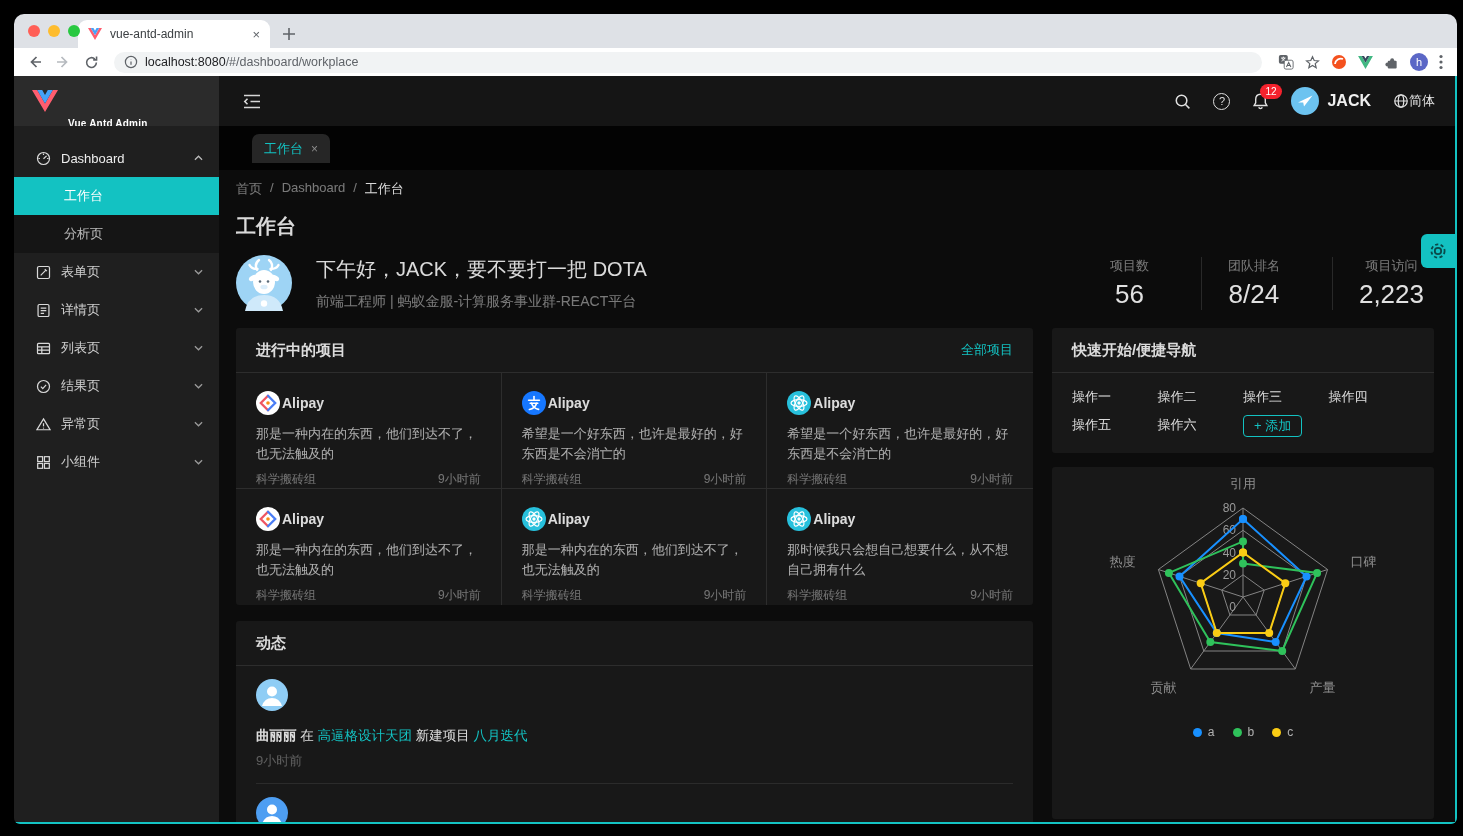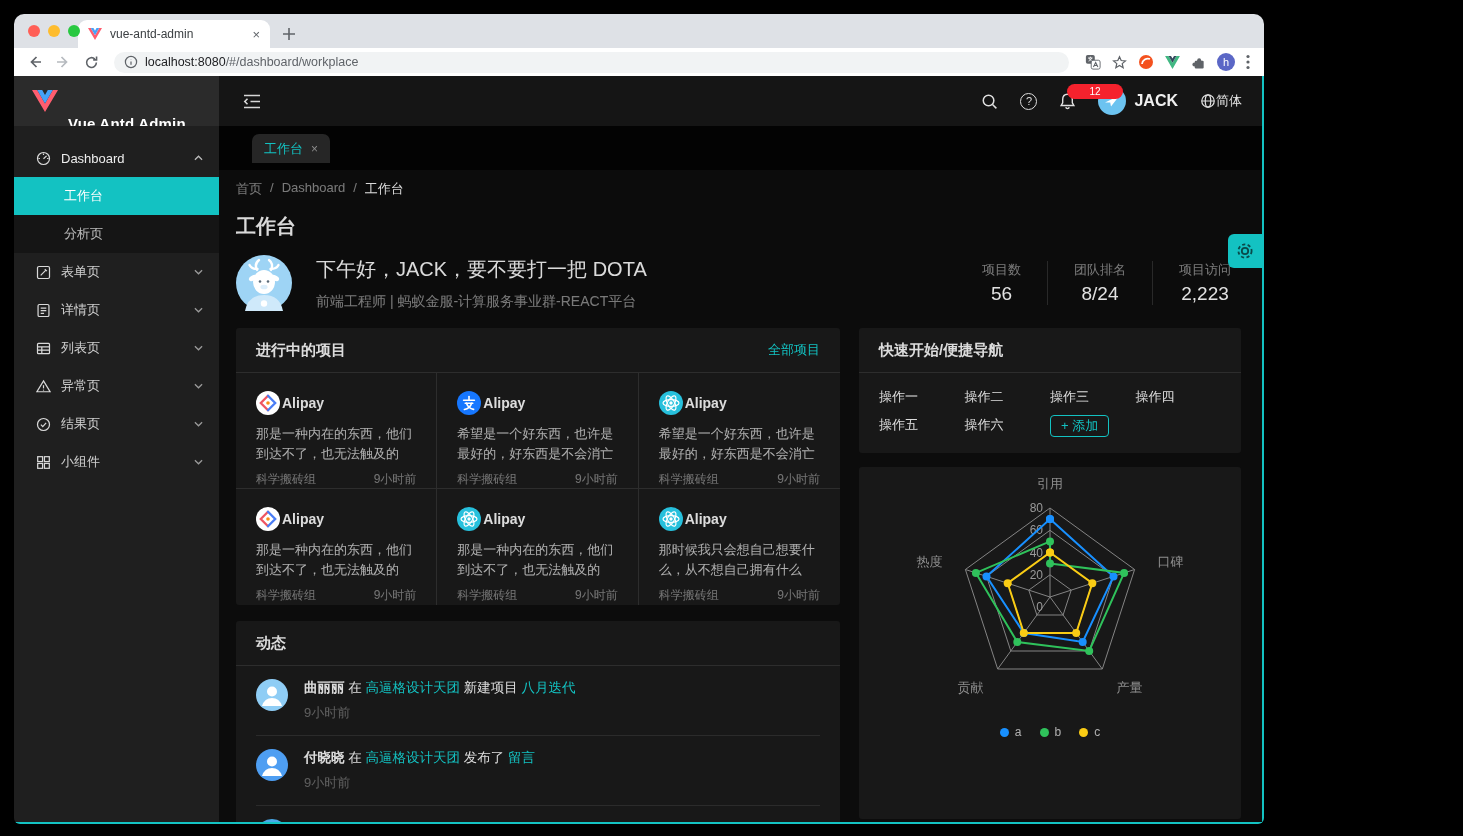--- a/index.html
+++ b/index.html
@@ -1,21 +1,21 @@
 <!DOCTYPE html>
 <html><head>
 <meta charset="utf-8">
 <style>
   * { margin:0; padding:0; box-sizing:border-box; }
   html,body { width:1463px; height:836px; background:#000; overflow:hidden;
     font-family:"Liberation Sans","DejaVu Sans",sans-serif; }
   svg { display:block; }
 
   
-  .bwindow { position:absolute; left:14px; top:14px; width:1250px; height:810px;
+  .bwindow { position:absolute; left:14px; top:14px; width:1443px; height:810px;
     border-radius:10px 10px 6px 6px; overflow:hidden; display:flex; flex-direction:column; background:#000; }
 
   
   .tabstrip { height:34px; background:#dee1e6; flex:none; position:relative; display:flex; align-items:flex-end; }
   .traffic { position:absolute; left:14px; top:11px; display:flex; gap:8px; }
   .light { width:12px; height:12px; border-radius:50%; }
   .l-red{background:#ff5f57;} .l-yellow{background:#febc2e;} .l-green{background:#28c840;}
   .chrome-tab { margin-left:64px; width:192px; height:28px; background:#fff; border-radius:9px 9px 0 0;
     display:flex; align-items:center; padding:0 10px; gap:8px; }
   .chrome-tab .t-title { flex:1; font-size:12px; color:#3c4043; white-space:nowrap; overflow:hidden; }
@@ -33,27 +33,27 @@
   .profile-badge { width:18px; height:18px; border-radius:50%; background:#5b67c6; color:#fff;
     font-size:11px; display:flex; align-items:center; justify-content:center; }
 
   
   .app { flex:1; display:flex; flex-direction:column; position:relative; background:#0c0c0c;
     border-bottom:2px solid #13c2c2; min-height:0; }
   .app::after { content:''; position:absolute; right:0; top:0; bottom:0; width:2px; background:#13c2c2; z-index:40; }
 
   .app-header { height:50px; flex:none; display:flex; }
   .brand { width:205px; flex:none; background:#2b2b2b; display:flex; align-items:center; padding-left:18px; gap:10px; }
-  .brand-title { font-size:15px; font-weight:bold; color:#fff; letter-spacing:.2px;margin-top:44px; }
+  .brand-title { font-size:10px; font-weight:bold; color:#fff; letter-spacing:.2px;margin-top:44px; }
   .appbar { flex:1; background:#151515; display:flex; align-items:center; padding:0 22px 0 24px; }
   .appbar .spacer { flex:1; }
   .abar-cluster { display:flex; align-items:center; gap:22px; }
   .bell-wrap { position:relative; }
   .badge { position:absolute; top:-8px; left:8px; background:#f5222d; color:#fff; font-size:10px;
-    height:15px; line-height:15px; padding:0 22px; border-radius:8px; }
+    height:15px; line-height:15px; padding:0 5px; border-radius:8px; }
   .userbox { display:flex; align-items:center; gap:8px; }
   .username { font-size:16px; font-weight:bold; color:#f0f0f0; }
   .langbox { display:flex; align-items:center; font-size:13px; color:#e8e8e8; }
   .help-circle { width:17px; height:17px; border:1.4px solid #dedede; border-radius:50%;
     color:#dedede; font-size:11px; display:flex; align-items:center; justify-content:center; }
 
   .app-body { flex:1; display:flex; min-height:0; overflow:hidden; }
 
   
   .sidebar { width:205px; flex:none; background:#1f1f1f; padding-top:13px; overflow:hidden; }
@@ -75,26 +75,26 @@
 
   .content { flex:1; padding:10px 23px 0 17px; overflow:hidden; }
   .breadcrumb { display:flex; gap:8px; font-size:13px; color:rgba(255,255,255,.45); }
   .bc-current { color:rgba(255,255,255,.85); }
   .page-title { margin-top:15px; font-size:20px; font-weight:600; color:rgba(255,255,255,.85); }
 
   .welcome { margin-top:15px; display:flex; align-items:center; }
   .w-left { flex:1; display:flex; align-items:center; gap:24px; }
   .greet { font-size:20px; font-weight:500; color:rgba(255,255,255,.85); }
   .sub { margin-top:10px; font-size:14px; color:rgba(255,255,255,.45); }
-  .stats { display:flex; align-items:center; }
+  .stats { display:flex; align-items:center;gap:26px; }
   .stat { text-align:center; padding:0 26px; }
   .stat + .stat { border-left:1px solid rgba(255,255,255,.12); }
   .stat:last-child { padding-right:10px; }
   .s-label { font-size:13px; color:rgba(255,255,255,.45); }
-  .s-value { margin-top:4px; font-size:19px; color:rgba(255,255,255,.88);text-align:center; }
+  .s-value { margin-top:4px; font-size:26px; color:rgba(255,255,255,.88);text-align:center; }
 
   .grid { margin-top:17px; display:flex; gap:19px; align-items:flex-start; }
   .col-l { flex:1; min-width:0; }
   .col-r { width:382px; flex:none; }
 
   .card { background:#181818; border-radius:3px; }
   .card-h { height:45px; display:flex; align-items:center; justify-content:space-between;
     padding:0 20px; border-bottom:1px solid #2d2d2d; }
   .card-title { font-size:15px; font-weight:600; color:rgba(255,255,255,.85); }
   .tlink { font-size:13px; color:#13c2c2; text-decoration:none; }
@@ -103,21 +103,21 @@
   .pcell { height:116px; padding:18px 20px 12px; border-right:1px solid #2d2d2d; border-bottom:1px solid #2d2d2d; }
   .pcell:nth-child(3n) { border-right:none; }
   .pcell:nth-child(n+4) { border-bottom:none; }
   .pc-head { display:flex; align-items:center; gap:2px; }
   .pc-title { font-size:14px; font-weight:600; color:rgba(255,255,255,.85); }
   .pc-desc { margin-top:9px; font-size:13px; line-height:20px; height:40px; overflow:hidden; color:rgba(255,255,255,.65); }
   .pc-foot { margin-top:7px; display:flex; justify-content:space-between; font-size:12px; color:rgba(255,255,255,.4); }
 
   .activities { margin-top:16px; }
   .alist { padding:0 20px; }
-  .aitem { display:flex; gap:16px; padding:13px 0; border-bottom:1px solid #2b2b2b; }
+  .aitem { display:flex; gap:16px; padding:13px 0; border-bottom:1px solid #2b2b2b;flex-direction:column; }
   .aitem:last-child { border-bottom:none; }
   .a-avatar { flex:none; }
   .a-line { font-size:13.5px; line-height:18px; color:rgba(255,255,255,.85); }
   .a-line .alink { color:#13c2c2; text-decoration:none; }
   .a-user { font-weight:600; }
   .a-time { margin-top:7px; font-size:13px; color:rgba(255,255,255,.3); }
 
   .qn-body { padding:10px 20px 14px; display:flex; flex-wrap:wrap; align-items:center; }
   .qn-link { width:25%; line-height:28px; font-size:13px; color:rgba(255,255,255,.85); text-decoration:none; }
   .qn-cell { width:25%; line-height:28px; }
@@ -340,35 +340,35 @@
               <rect x="1.6" y="2.6" width="12.8" height="10.8" rx="1"></rect>
               <path d="M1.6 6.2 h12.8 M1.6 9.7 h12.8 M6.2 6.2 v7.2"></path>
             </svg>
           <span class="lbl">列表页</span>
           <svg width="9" height="6" viewBox="0 0 10 6" fill="none" stroke="#9a9a9a" stroke-width="1.4">
               <path d="M1 1 L5 5 L9 1"></path>
             </svg>
         </div>
         <div class="mi">
           <svg width="15" height="15" viewBox="0 0 16 16" fill="none" stroke="#d9d9d9" stroke-width="1.3">
+              <circle cx="8" cy="8" r="6.4"></circle>
+              <path d="M5.2 8.2 l2 2 l3.6-4"></path>
+            </svg>
+          <span class="lbl">结果页</span>
+          <svg width="9" height="6" viewBox="0 0 10 6" fill="none" stroke="#9a9a9a" stroke-width="1.4">
+              <path d="M1 1 L5 5 L9 1"></path>
+            </svg>
+        </div>
+        <div class="mi">
+          <svg width="15" height="15" viewBox="0 0 16 16" fill="none" stroke="#d9d9d9" stroke-width="1.3">
               <path d="M8 2 L15 13.6 H1 Z"></path>
               <path d="M8 6.6 v3.4"></path>
               <circle cx="8" cy="11.8" r="0.7" fill="#d9d9d9" stroke="none"></circle>
             </svg>
           <span class="lbl">异常页</span>
-          <svg width="9" height="6" viewBox="0 0 10 6" fill="none" stroke="#9a9a9a" stroke-width="1.4">
-              <path d="M1 1 L5 5 L9 1"></path>
-            </svg>
-        </div>
-        <div class="mi">
-          <svg width="15" height="15" viewBox="0 0 16 16" fill="none" stroke="#d9d9d9" stroke-width="1.3">
-              <circle cx="8" cy="8" r="6.4"></circle>
-              <path d="M5.2 8.2 l2 2 l3.6-4"></path>
-            </svg>
-          <span class="lbl">结果页</span>
           <svg width="9" height="6" viewBox="0 0 10 6" fill="none" stroke="#9a9a9a" stroke-width="1.4">
               <path d="M1 1 L5 5 L9 1"></path>
             </svg>
         </div>
         <div class="mi">
           <svg width="15" height="15" viewBox="0 0 16 16" fill="none" stroke="#d9d9d9" stroke-width="1.3">
               <rect x="1.8" y="1.8" width="5.2" height="5.2"></rect>
               <rect x="9" y="1.8" width="5.2" height="5.2"></rect>
               <rect x="1.8" y="9" width="5.2" height="5.2"></rect>
               <rect x="9" y="9" width="5.2" height="5.2"></rect>

